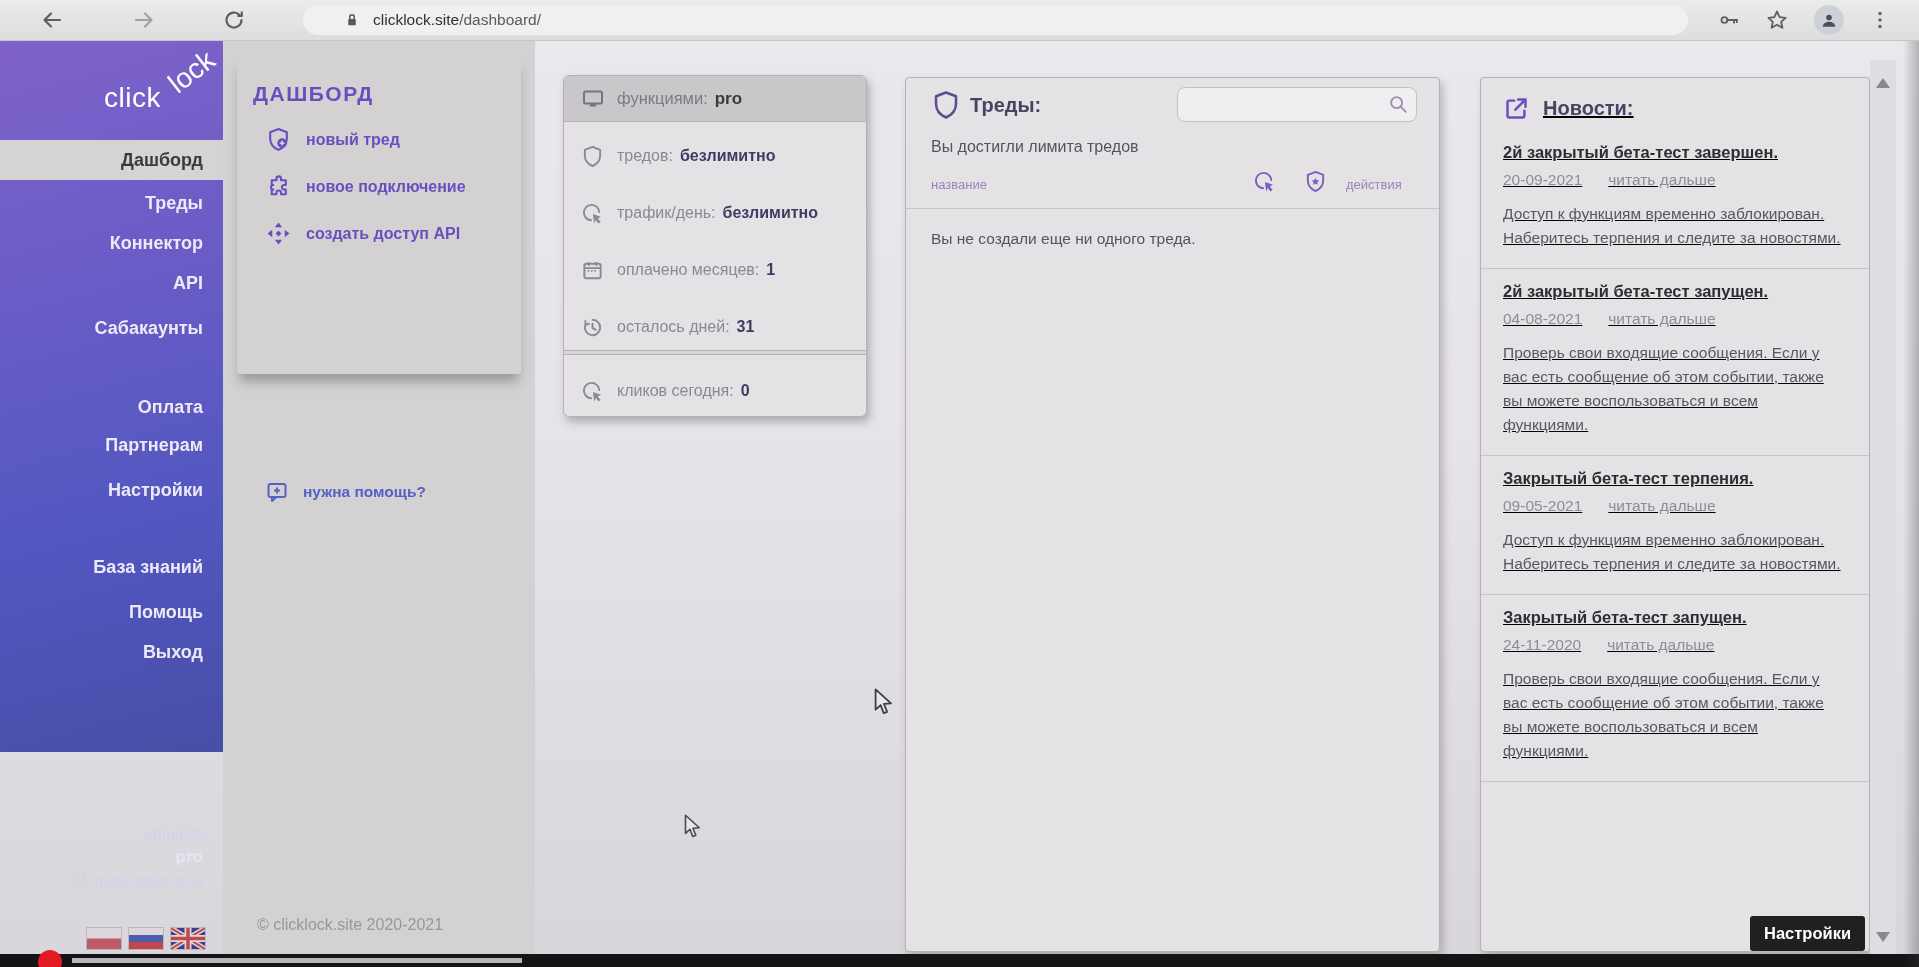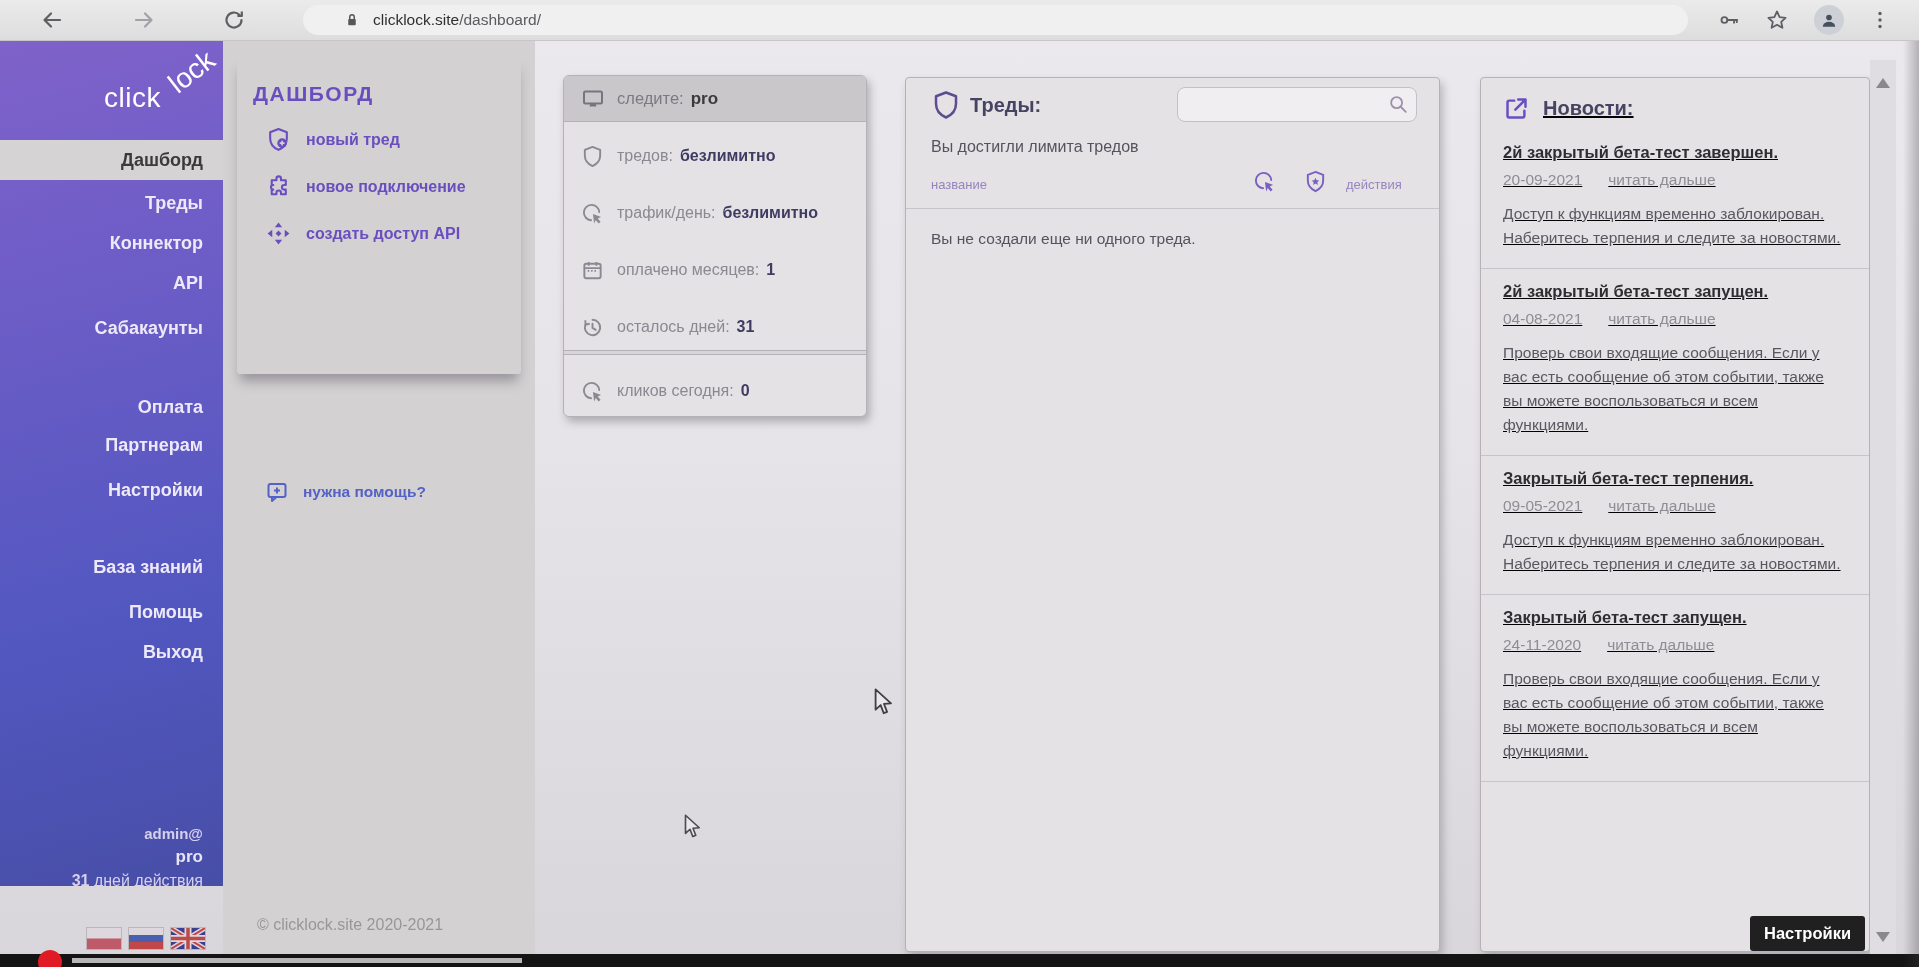--- a/index.html
+++ b/index.html
@@ -21,21 +21,21 @@
   .url-text{margin-left:12px;font-size:15.5px;color:#2f2f32;}
   .url-text .path{color:#5a5a5f;}
   .tb-key{left:1718px;top:9px;width:22px;height:22px;}
   .tb-star{left:1765px;top:8px;}
   .tb-avatar{position:absolute;left:1814px;top:5px;width:30px;height:30px;border-radius:50%;
              background:#cdd1d7;display:flex;align-items:center;justify-content:center;}
   .tb-avatar svg{width:20px;height:20px;}
   .tb-dots{left:1868px;}
 
   
-  .sidebar{position:absolute;left:0;top:40px;width:223px;height:846px;
+  .sidebar{position:absolute;left:0;top:40px;width:223px;height:712px;
            background:linear-gradient(165deg,#7f62ca 0%,#6e5dc7 28%,#5257c0 68%,#474ea6 100%);z-index:5;}
   .logo{position:absolute;top:0;left:0;right:0;height:108px;color:#fff;}
   .logo .click{position:absolute;right:62px;top:42px;font-size:28px;letter-spacing:.5px;}
   .logo .lock{position:absolute;right:6px;top:16px;font-size:28px;transform:rotate(-38deg);}
   .nav-item{position:absolute;right:0;left:0;text-align:right;padding-right:20px;
             color:#eee9f8;font-size:18px;font-weight:600;line-height:30px;height:30px;cursor:pointer;}
   .nav-item.active{background:#d5d3d4;color:#3a3a3a;line-height:40px;height:40px;}
   .side-user{position:absolute;right:0;left:0;top:783px;text-align:right;padding-right:20px;color:#d6d0ec;}
   .side-user .email{font-size:15px;font-weight:bold;line-height:22px;}
   .side-user .plan{font-size:17px;font-weight:bold;line-height:24px;color:#e8e3f6;}
@@ -251,21 +251,21 @@
   </div>
   <div class="copyright">© clicklock.site 2020-2021</div>
 </div>
 
 <div class="sub-card">
   <div class="sub-header">
     <svg viewBox="0 0 24 24">
         <rect x="3" y="4.5" width="18" height="12" rx="1.5" fill="none" stroke="currentColor" stroke-width="2"></rect>
         <path d="M9.5 16.5 l-1 3 h7 l-1 -3" fill="currentColor"></path>
       </svg>
-    <span class="lbl">следите:</span>
+    <span class="lbl">функциями:</span>
     <span class="val">pro</span>
   </div>
   <div class="sub-row">
     <svg viewBox="0 0 24 24">
         <path d="M12 2 L20 5 V11 C20 16.5 16.5 20 12 22 C7.5 20 4 16.5 4 11 V5 Z" fill="none" stroke="currentColor" stroke-width="2" stroke-linejoin="round"></path>
       </svg>
     <span class="lbl">тредов:</span>
     <span class="val">безлимитно</span>
   </div>
   <div class="sub-row">

